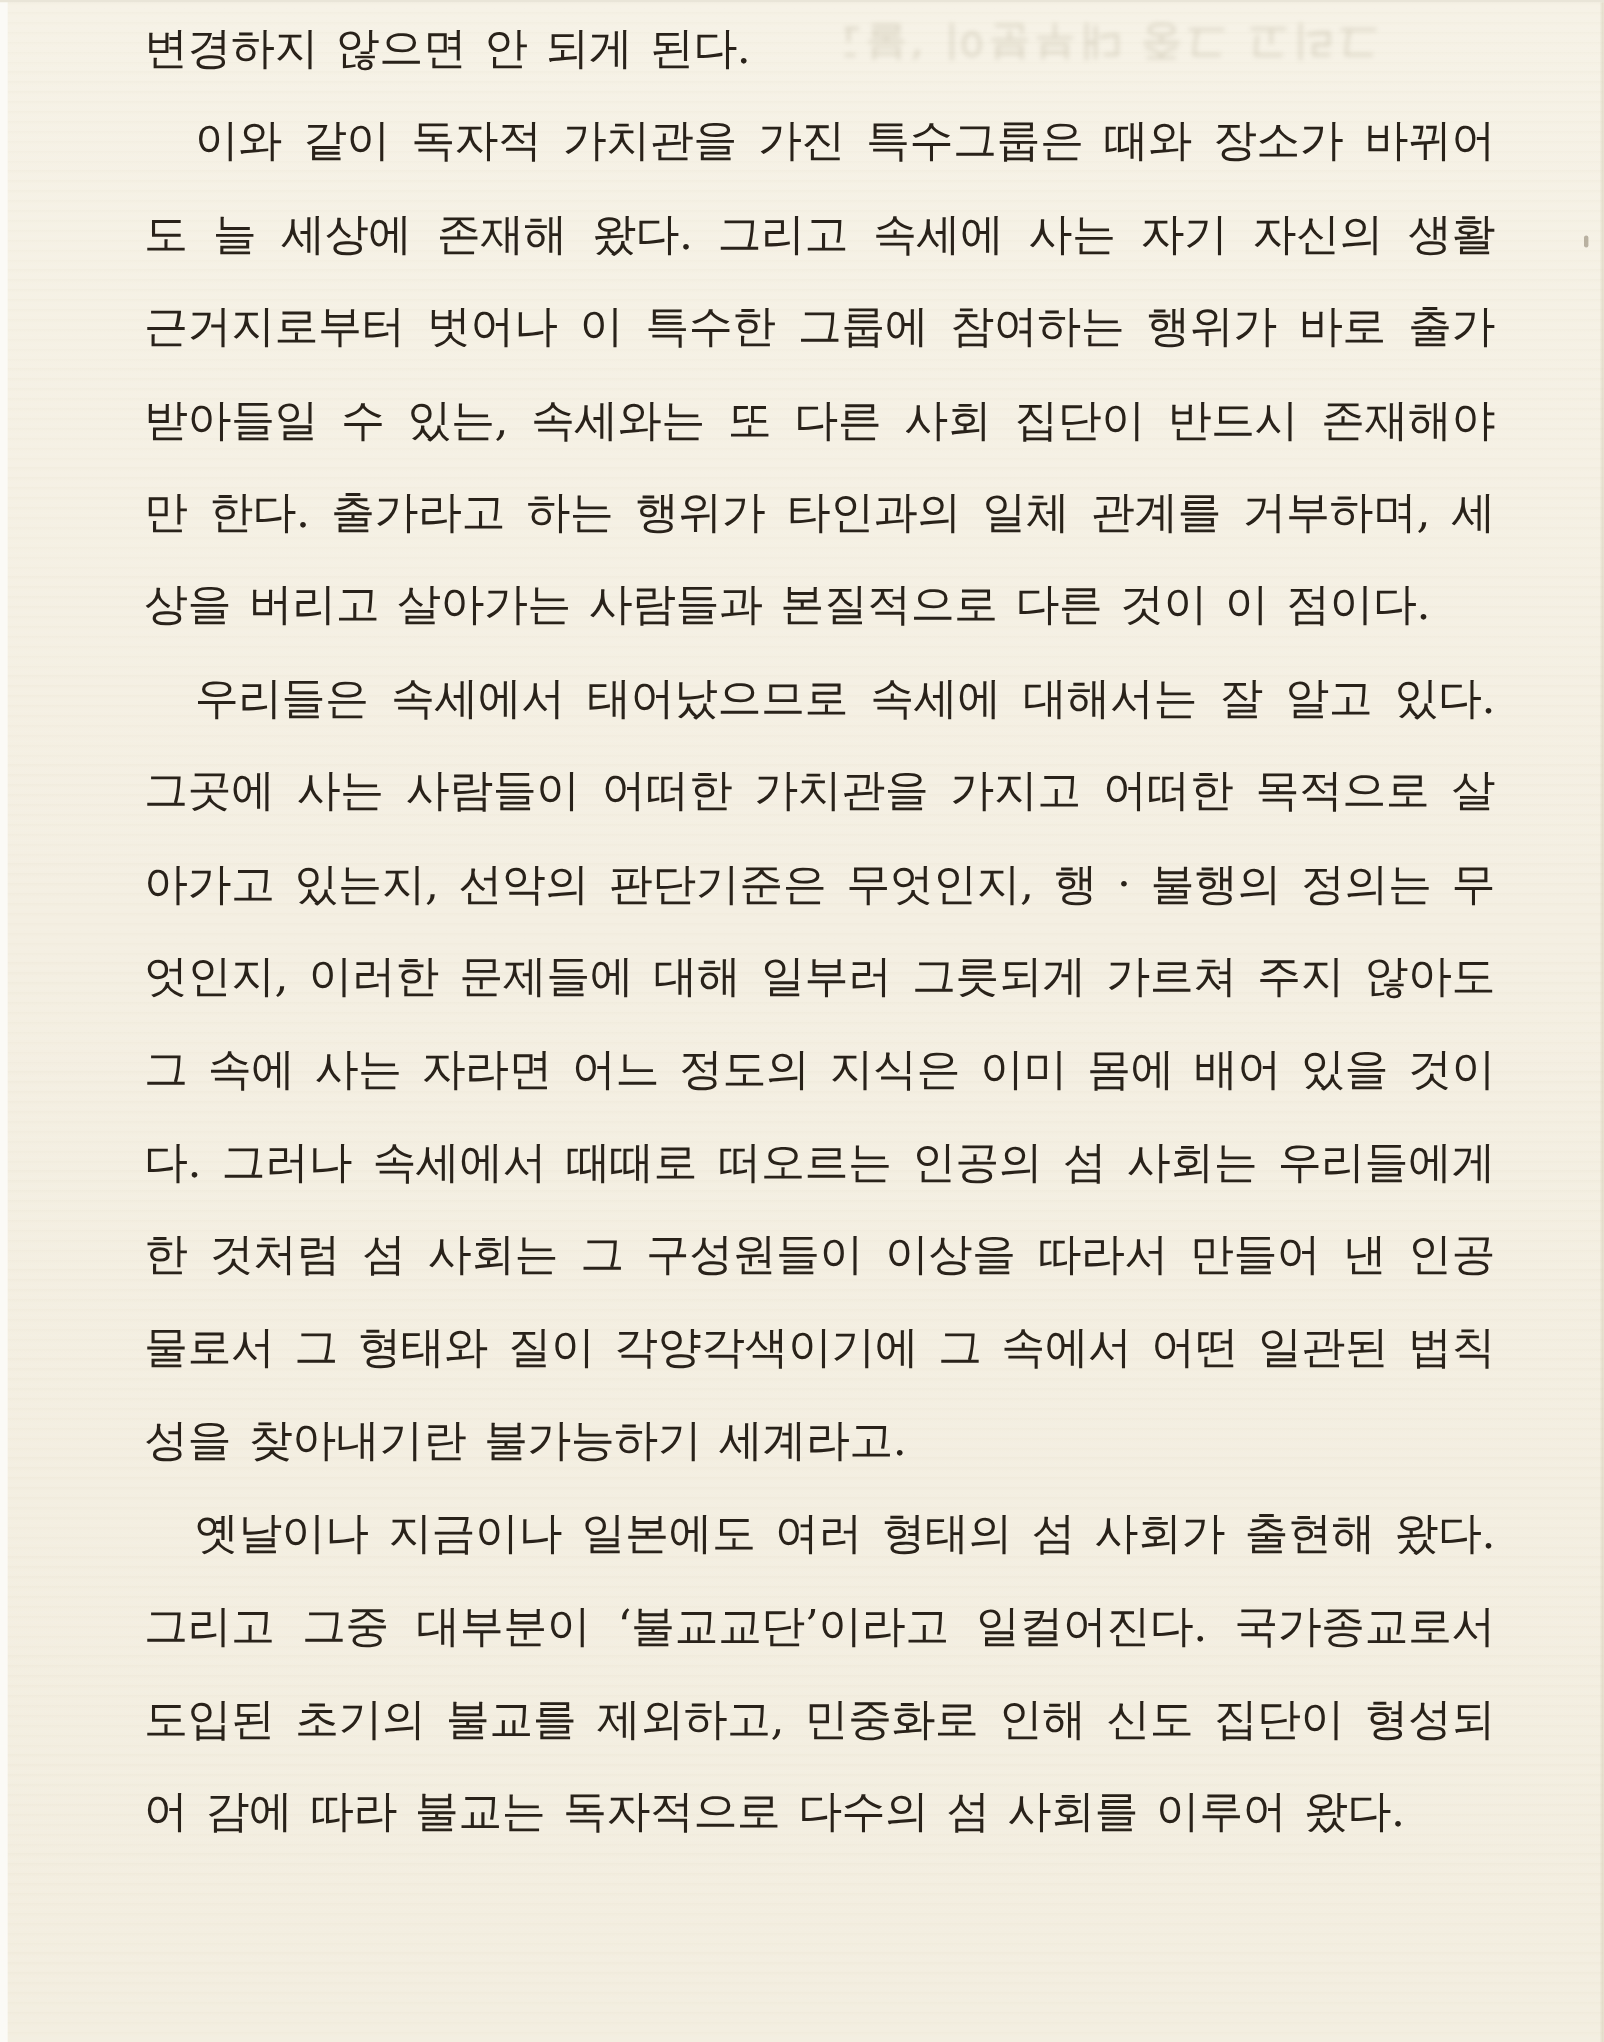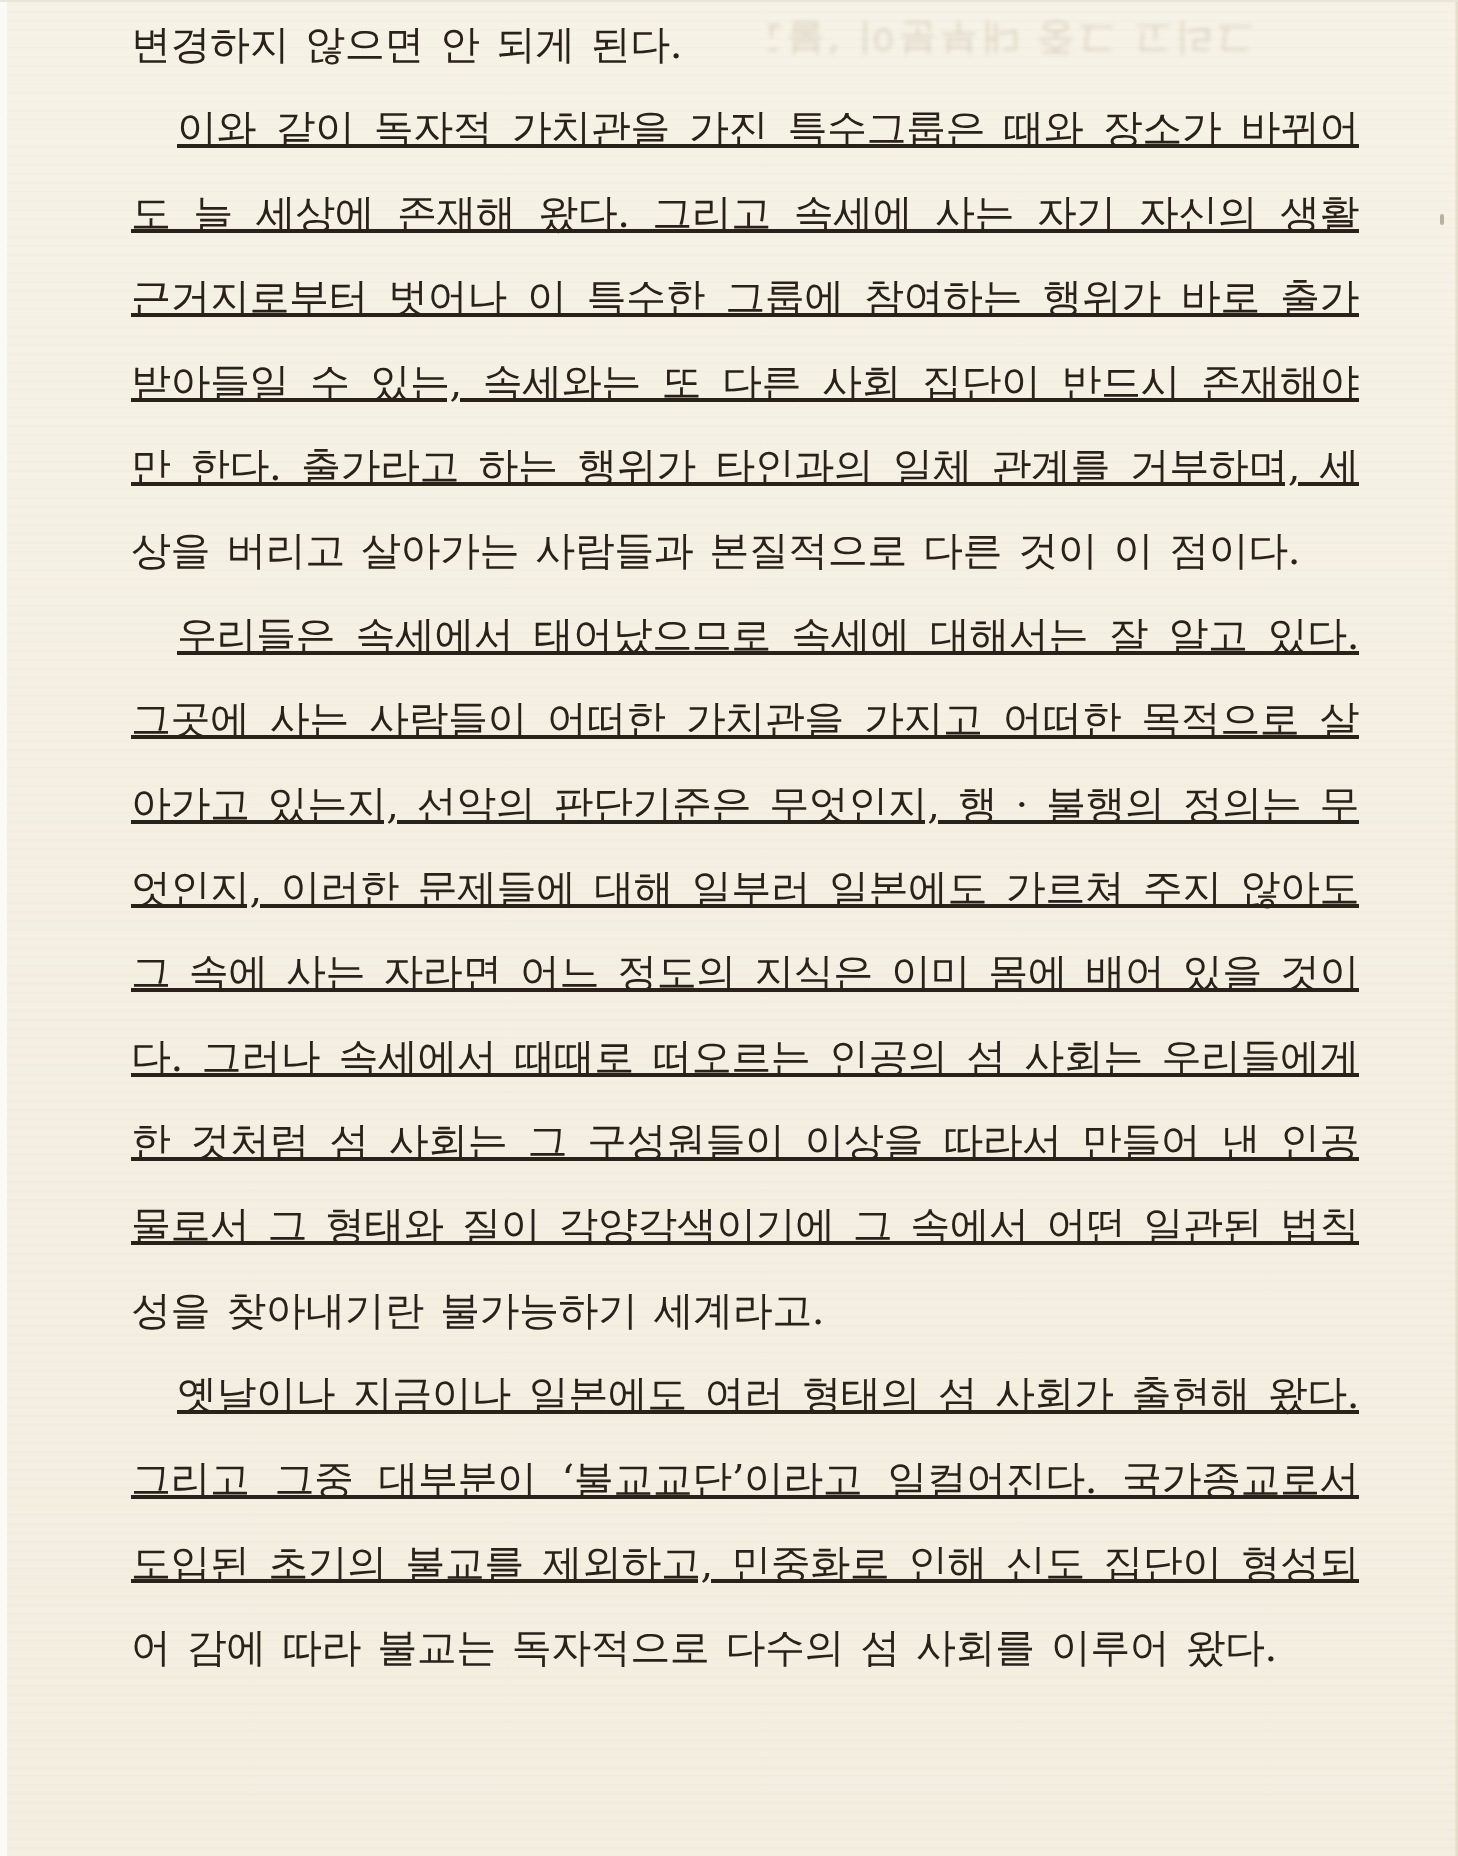--- a/index.html
+++ b/index.html
@@ -86,21 +86,20 @@
     height: 84.4px;
     line-height: 84.4px;
     overflow: hidden;
     text-align: left;
     white-space: normal;
     word-spacing: 4px;
   }
   .line.justify {
     text-align: justify;
     text-align-last: justify;
-    text-decoration: underline;
   }
   .line.indent {
     text-indent: 46px;
   }
 </style>
 </head>
 <body>
 
 <div class="page">
   <div class="scan-edge-left"></div>
@@ -111,21 +110,21 @@
       <div class="line">변경하지 않으면 안 되게 된다.</div>
       <div class="line indent justify">이와 같이 독자적 가치관을 가진 특수그룹은 때와 장소가 바뀌어</div>
       <div class="line justify">도 늘 세상에 존재해 왔다. 그리고 속세에 사는 자기 자신의 생활</div>
       <div class="line justify">근거지로부터 벗어나 이 특수한 그룹에 참여하는 행위가 바로 출가</div>
       <div class="line justify">받아들일 수 있는, 속세와는 또 다른 사회 집단이 반드시 존재해야</div>
       <div class="line justify">만 한다. 출가라고 하는 행위가 타인과의 일체 관계를 거부하며, 세</div>
       <div class="line">상을 버리고 살아가는 사람들과 본질적으로 다른 것이 이 점이다.</div>
       <div class="line indent justify">우리들은 속세에서 태어났으므로 속세에 대해서는 잘 알고 있다.</div>
       <div class="line justify">그곳에 사는 사람들이 어떠한 가치관을 가지고 어떠한 목적으로 살</div>
       <div class="line justify">아가고 있는지, 선악의 판단기준은 무엇인지, 행 · 불행의 정의는 무</div>
-      <div class="line justify">엇인지, 이러한 문제들에 대해 일부러 일본에도 가르쳐 주지 않아도</div>
+      <div class="line justify">엇인지, 이러한 문제들에 대해 일부러 그릇되게 가르쳐 주지 않아도</div>
       <div class="line justify">그 속에 사는 자라면 어느 정도의 지식은 이미 몸에 배어 있을 것이</div>
       <div class="line justify">다. 그러나 속세에서 때때로 떠오르는 인공의 섬 사회는 우리들에게</div>
       <div class="line justify">한 것처럼 섬 사회는 그 구성원들이 이상을 따라서 만들어 낸 인공</div>
       <div class="line justify">물로서 그 형태와 질이 각양각색이기에 그 속에서 어떤 일관된 법칙</div>
       <div class="line">성을 찾아내기란 불가능하기 세계라고.</div>
       <div class="line indent justify">옛날이나 지금이나 일본에도 여러 형태의 섬 사회가 출현해 왔다.</div>
       <div class="line justify">그리고 그중 대부분이 ‘불교교단’이라고 일컬어진다. 국가종교로서</div>
       <div class="line justify">도입된 초기의 불교를 제외하고, 민중화로 인해 신도 집단이 형성되</div>
       <div class="line">어 감에 따라 불교는 독자적으로 다수의 섬 사회를 이루어 왔다.</div>
     </div>

